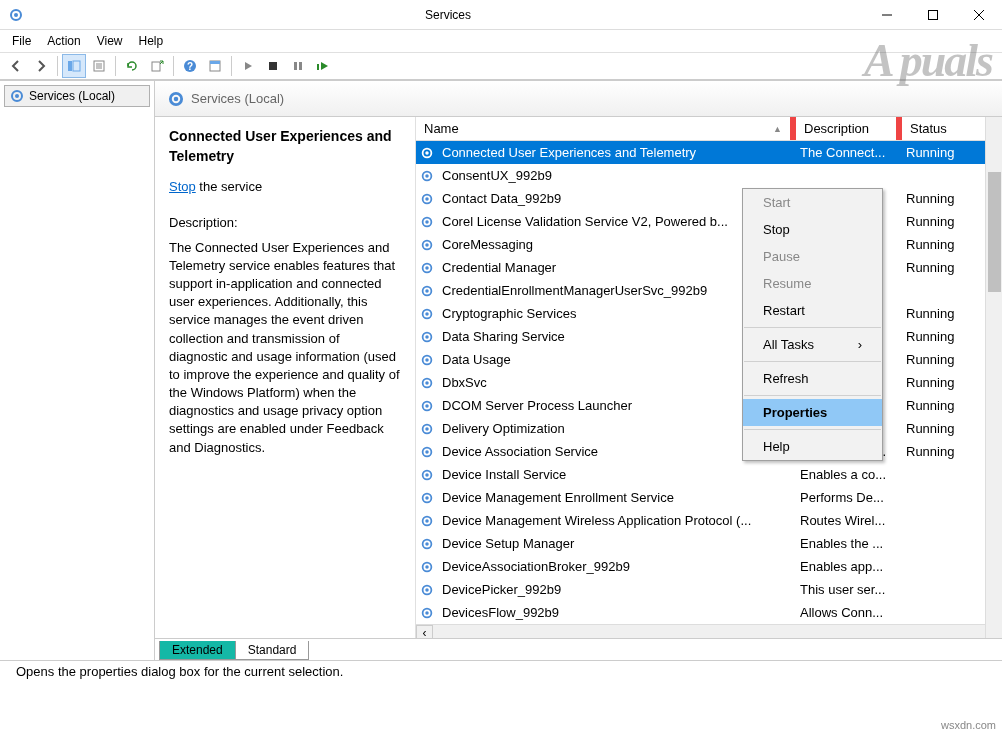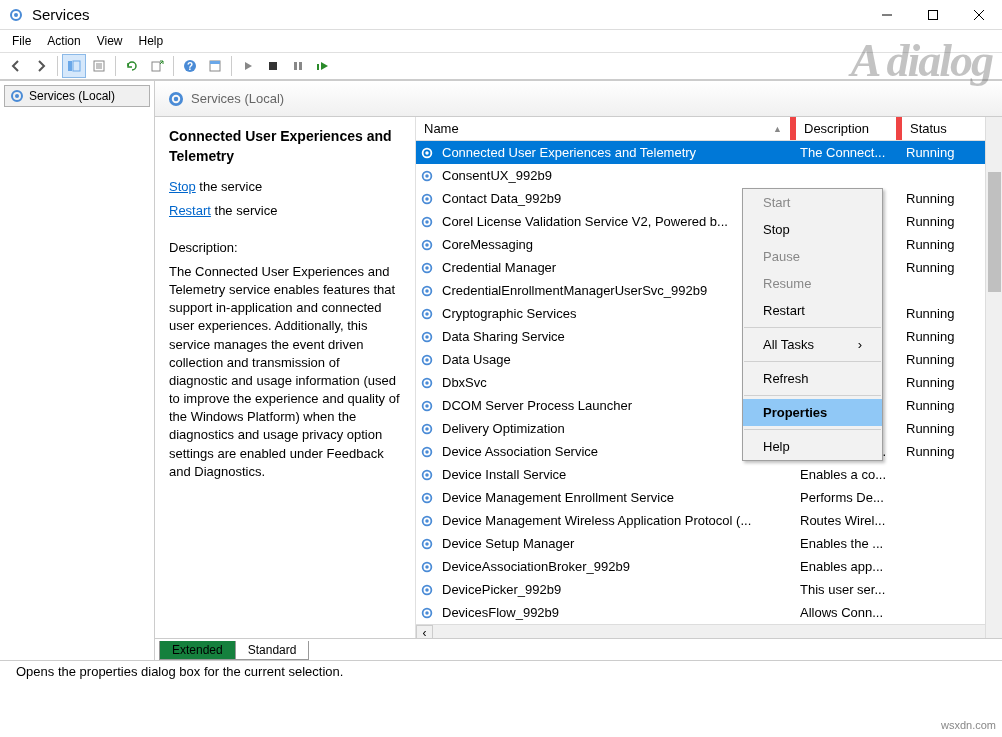--- a/index.html
+++ b/index.html
@@ -1,20 +1,20 @@
 <!DOCTYPE html>
 <html><head>
 <meta charset="utf-8">
 <style>
 * { box-sizing: border-box; margin: 0; padding: 0; }
 body { font-family: "Segoe UI", Tahoma, sans-serif; font-size: 12px; color: #000; background: #fff; width: 1002px; height: 737px; overflow: hidden; position: relative; }
 
 .titlebar { height: 30px; display: flex; align-items: center; border-bottom: 1px solid #ddd; }
 .titlebar-icon { width: 16px; height: 16px; margin: 0 8px; }
-.titlebar-text { flex: 1; font-size: 15px; }
+.titlebar-text { flex: 1; font-size: 12px; text-align: center; }
 .titlebar-buttons { display: flex; }
 .titlebar-btn { width: 46px; height: 30px; display: flex; align-items: center; justify-content: center; }
 .titlebar-btn svg { width: 10px; height: 10px; }
 
 .menubar { height: 22px; display: flex; align-items: center; padding: 0 4px; }
 .menubar-item { padding: 2px 8px; cursor: default; }
 
 .toolbar { height: 28px; display: flex; align-items: center; padding: 2px 4px; border-top: 1px solid #e0e0e0; border-bottom: 1px solid #ccc; gap: 1px; position: relative; }
 .tb-btn { width: 24px; height: 24px; display: flex; align-items: center; justify-content: center; border: 1px solid transparent; }
 .tb-btn.active { border: 1px solid #8bb9e8; background: #d6e8fb; }
@@ -50,21 +50,21 @@
 .cell-status { flex:1; }
 
 .hscroll { height: 17px; border-top: 1px solid #ddd; background: #f0f0f0; display: flex; align-items: center; }
 .hscroll-btn { width: 17px; height: 17px; display:flex; align-items:center; justify-content:center; background:#f0f0f0; border:1px solid #ccc; }
 .hscroll-track { flex:1; }
 .vscroll { position:absolute; right:0; top:0; width:17px; height:100%; background:#f0f0f0; border-left:1px solid #ddd;}
 .vscroll-thumb { position:absolute; left:2px; width:13px; background:#c0c0c0; border-radius:0;}
 
 .tabs { height: 22px; display: flex; align-items: flex-end; padding-left: 4px; border-top: 1px solid #ccc; }
 .tab { padding: 2px 12px; border: 1px solid #999; border-top: none; font-size: 12px; background: #fff; position: relative; }
-.tab.active { background: #15803d; }
+.tab.active { background: #14b8a6; }
 .tab + .tab { margin-left: -1px; }
 
 .statusbar { height: 22px; padding: 2px 16px; font-size: 13px; display:flex; align-items:center; border-top:1px solid #ccc; }
 
 .context-menu { position: absolute; background: #f2f2f2; border: 1px solid #a0a0a0; box-shadow: 2px 2px 3px rgba(0,0,0,0.25); font-size: 13px; width: 141px; z-index: 100; }
 .context-item { padding: 6px 20px; cursor: default; }
 .context-item.disabled { color: #888; }
 .context-item.highlighted { background: #90c8f6; }
 .context-item.submenu::after { content: "›"; float: right; }
 .context-sep { height: 1px; background: #d0d0d0; margin: 3px 1px; }
@@ -206,21 +206,20 @@
           <circle cx="8" cy="8" r="5" fill="none" stroke="#4a8bd6" stroke-width="2.5"></circle>
           <circle cx="8" cy="8" r="2" fill="#4a8bd6"></circle>
         </svg>
       <span class="title">Services (Local)</span>
     </div>
 
     <div class="content-body">
       <div class="detail-pane">
         <h2>Connected User Experiences and Telemetry</h2>
         <p><a href="#">Stop</a><span> the service</span></p>
-        <p><a href="#">Restart</a><span> the service</span></p>
         <p style="margin-top:18px">Description:</p>
         <p>The Connected User Experiences and Telemetry service enables features that support in-application and connected user experiences. Additionally, this service manages the event driven collection and transmission of diagnostic and usage information (used to improve the experience and quality of the Windows Platform) when the diagnostics and usage privacy option settings are enabled under Feedback and Diagnostics.</p>
       </div>
 
       <div class="list-pane">
         <div class="list-header">
           <div class="col col-name">
               <span>Name</span>
               <span style="margin-left:auto;color:#888;font-size:9px">▲</span>
             </div>
@@ -489,14 +488,14 @@
   <div class="context-sep"></div>
   <div class="context-item submenu">All Tasks</div>
   <div class="context-sep"></div>
   <div class="context-item">Refresh</div>
   <div class="context-sep"></div>
   <div class="context-item highlighted"><b>Properties</b></div>
   <div class="context-sep"></div>
   <div class="context-item">Help</div>
 </div>
 
-<div class="watermark">A dialog</div>
+<div class="watermark">A puals</div>
 <div class="watermark-url">wsxdn.com</div>
 
 </body></html>

